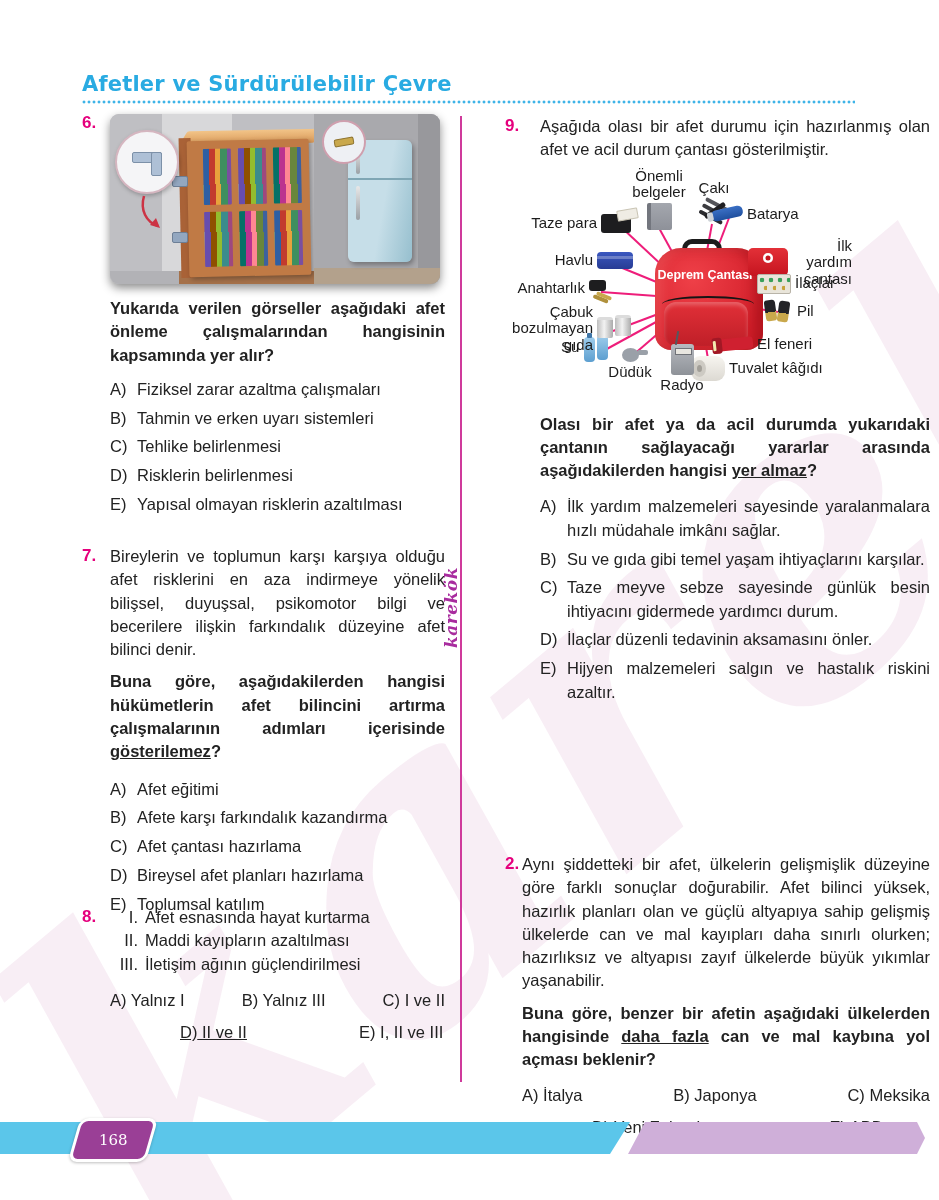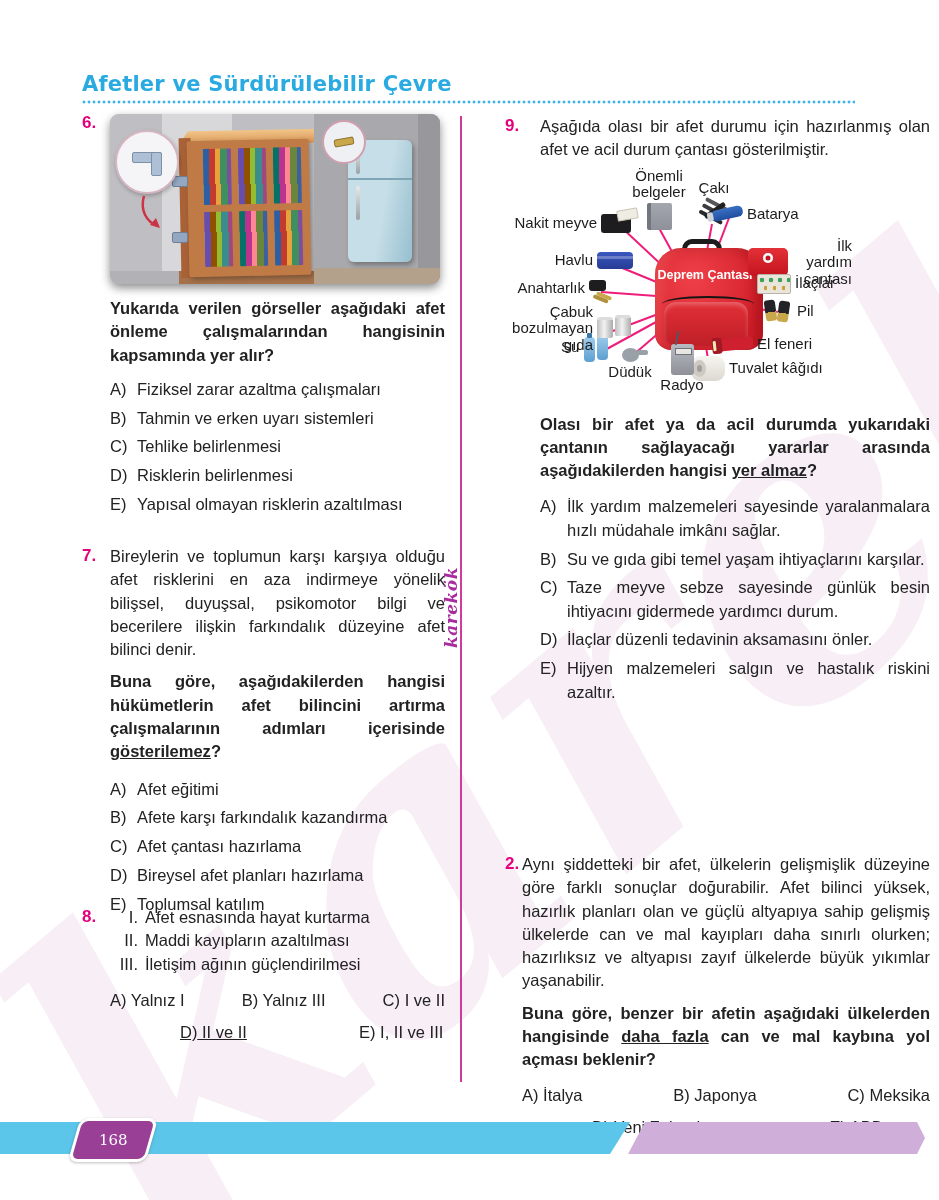--- a/index.html
+++ b/index.html
@@ -317,21 +317,21 @@
 
       <div class="bag">
         <div class="bag-handle"></div>
         <div class="bag-body"></div>
         <div class="bag-zip"></div>
         <div class="bag-pocket"></div>
         <div class="bag-label">Deprem Çantası</div>
       </div>
 
       <div class="f9-item" style="left:8px;top:48px;">
-        <span class="lab r" style="width:84px;">Nakit meyve</span>
+        <span class="lab r" style="width:84px;">Taze para</span>
         <span class="ic ic-wallet"></span>
       </div>
       <div class="f9-item colm" style="left:118px;top:2px;width:72px;">
         <span class="lab">Önemli belgeler</span>
         <span class="ic ic-notebook"></span>
       </div>
       <div class="f9-item colm" style="left:186px;top:14px;width:46px;">
         <span class="lab">Çakı</span>
         <span class="ic ic-multitool"></span>
       </div>

